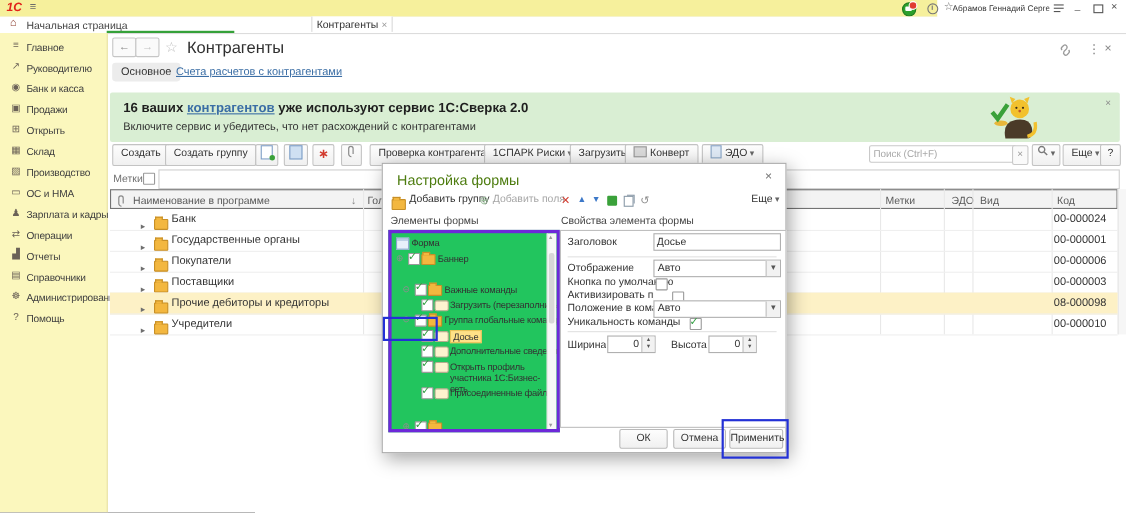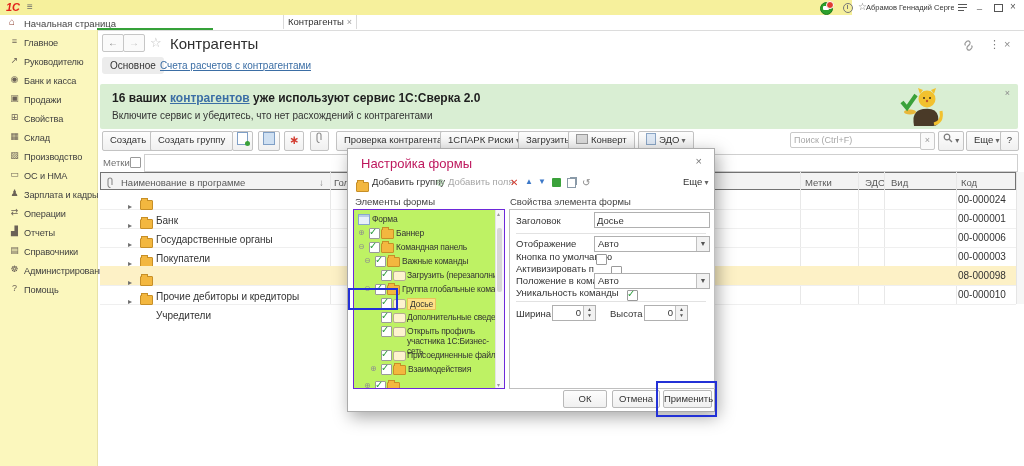--- a/index.html
+++ b/index.html
@@ -73,31 +73,31 @@
   .tags-cb{position:absolute;left:130px;top:157px;}
   .tags-inp{position:absolute;left:144px;top:154px;width:868px;height:14px;border:1px solid #cfcfcf;font-size:9px;}
   .thead{position:absolute;left:100px;top:172px;width:916px;height:18px;background:#f3f3f3;border:1px solid #737373;box-sizing:border-box;}
   .th{position:absolute;top:4px;font-size:9.5px;color:#5a5a5a;white-space:nowrap;}
   .vline{position:absolute;top:172px;height:132px;width:1px;background:#e8e8e8;}
   .trow{position:absolute;left:100px;width:916px;height:19px;border-bottom:1px solid #efefef;}
   .trow.sel{background:#fdf1c6;}
   .rowexp::before{content:"▸";color:#6f6f6f;font-size:8px;}
   .fold{display:inline-block;width:11px;height:8px;background:#f3b73f;border:1px solid #c78f27;border-radius:1px;position:relative;}
   .fold::before{content:"";position:absolute;top:-3px;left:0;width:5px;height:2px;background:#f3b73f;border:1px solid #c78f27;border-bottom:none;}
-  .rname{position:absolute;left:56px;top:4px;font-size:10px;color:#333;white-space:nowrap;margin-top:21px;}
+  .rname{position:absolute;left:56px;top:4px;font-size:10px;color:#333;white-space:nowrap;}
   .rcode{position:absolute;left:858px;top:4px;font-size:10px;color:#333;}
   .scrolltrack{position:absolute;left:1016px;top:172px;width:7px;height:132px;background:#f6f6f6;border-left:1px solid #e5e5e5;}
   
   .dialog{position:absolute;left:347px;top:148px;width:366px;height:262px;background:#fff;border:1px solid #ababab;box-shadow:3px 5px 16px rgba(0,0,0,.35);z-index:30;}
-  .dlg-title{position:absolute;left:13px;top:7px;font-size:13px;color:#be185d;text-align:right;}
+  .dlg-title{position:absolute;left:13px;top:7px;font-size:13px;color:#4d7c0f;text-align:right;}
   .dlg-close{position:absolute;right:12px;top:6px;color:#777;font-size:11px;}
   .dt-ico{position:absolute;top:28px;font-size:10px;}
   .dt-lbl{position:absolute;top:27px;font-size:9.5px;}
   .panel-lbl{position:absolute;top:47px;font-size:9.5px;color:#444;}
-  .tree{position:absolute;left:5px;top:60px;width:150px;height:178px;border:1px solid #6d28d9;background:#bef264;overflow:hidden;}
+  .tree{position:absolute;left:5px;top:60px;width:150px;height:178px;border:3px solid #6d28d9;background:#22c55e;overflow:hidden;}
   .pr{position:absolute;left:161px;top:60px;width:204px;height:178px;border:1px solid #bfbfbf;background:#fff;}
   .nrow{position:absolute;left:0;width:150px;height:14px;}
   .nrow span.lbl{position:absolute;top:2px;font-size:8.5px;letter-spacing:-0.2px;color:#333;white-space:nowrap;}
   .exp{position:absolute;top:2px;font-size:8px;color:#8f8f8f;}
   .exp.plus::before{content:"⊕";}
   .exp.minus::before{content:"⊖";}
   .ncb{position:absolute;top:2px;}
   .nfold{position:absolute;top:3px;}
   .cmdico{position:absolute;top:3px;width:11px;height:8px;background:#fdf3cf;border:1px solid #b4ad8e;border-radius:2px;}
   .formico{position:absolute;left:4px;top:2px;width:10px;height:9px;background:#e8f0fa;border:1px solid #89a7cc;}
@@ -162,21 +162,21 @@
     <div class="side-item" style="top:44px">
         <span class="ig">◉</span>
         <span class="lb">Банк и касса</span>
       </div>
     <div class="side-item" style="top:63px">
         <span class="ig">▣</span>
         <span class="lb">Продажи</span>
       </div>
     <div class="side-item" style="top:82px">
         <span class="ig">⊞</span>
-        <span class="lb">Свойства</span>
+        <span class="lb">Открыть</span>
       </div>
     <div class="side-item" style="top:101px">
         <span class="ig">▦</span>
         <span class="lb">Склад</span>
       </div>
     <div class="side-item" style="top:120px">
         <span class="ig">▨</span>
         <span class="lb">Производство</span>
       </div>
     <div class="side-item" style="top:139px">
@@ -334,26 +334,20 @@
       <div class="nrow" style="top:2px">
           <span class="formico"></span>
           <span class="lbl" style="left:18px">Форма</span>
         </div>
       <div class="nrow" style="top:16px">
           <span class="exp plus" style="left:4px"></span>
           <span class="cb on ncb" style="left:15px"></span>
           <span class="fold nfold" style="left:27px"></span>
           <span class="lbl" style="left:42px">Баннер</span>
         </div>
-      <div class="nrow" style="top:30px">
-          <span class="exp minus" style="left:4px"></span>
-          <span class="cb on ncb" style="left:15px"></span>
-          <span class="fold nfold" style="left:27px"></span>
-          <span class="lbl" style="left:42px">Командная панель</span>
-        </div>
       <div class="nrow" style="top:44px">
           <span class="exp minus" style="left:10px"></span>
           <span class="cb on ncb" style="left:21px"></span>
           <span class="fold nfold" style="left:33px"></span>
           <span class="lbl" style="left:48px">Важные команды</span>
         </div>
       <div class="nrow" style="top:58px">
           <span class="cb on ncb" style="left:27px"></span>
           <span class="cmdico" style="left:39px"></span>
           <span class="lbl" style="left:53px">Загрузить (перезаполнить) из файла</span>
@@ -376,26 +370,20 @@
         </div>
       <div class="nrow" style="top:114px;height:22px">
           <span class="cb on ncb" style="left:27px"></span>
           <span class="cmdico" style="left:39px"></span>
           <span class="lbl" style="left:53px;width:88px;white-space:normal;line-height:10px">Открыть профиль участника 1С:Бизнес-сеть</span>
         </div>
       <div class="nrow" style="top:138px">
           <span class="cb on ncb" style="left:27px"></span>
           <span class="cmdico" style="left:39px"></span>
           <span class="lbl" style="left:53px">Присоединенные файлы</span>
-        </div>
-      <div class="nrow" style="top:152px">
-          <span class="exp plus" style="left:16px"></span>
-          <span class="cb on ncb" style="left:27px"></span>
-          <span class="fold nfold" style="left:39px"></span>
-          <span class="lbl" style="left:54px">Взаимодействия</span>
         </div>
       <div class="nrow" style="top:169px">
           <span class="exp plus" style="left:10px"></span>
           <span class="cb on ncb" style="left:21px"></span>
           <span class="fold nfold" style="left:33px"></span>
         </div>
       <div class="tscroll">
           <span class="a" style="top:0">▴</span>
           <span class="thumb"></span>
           <span class="a" style="bottom:0">▾</span>

